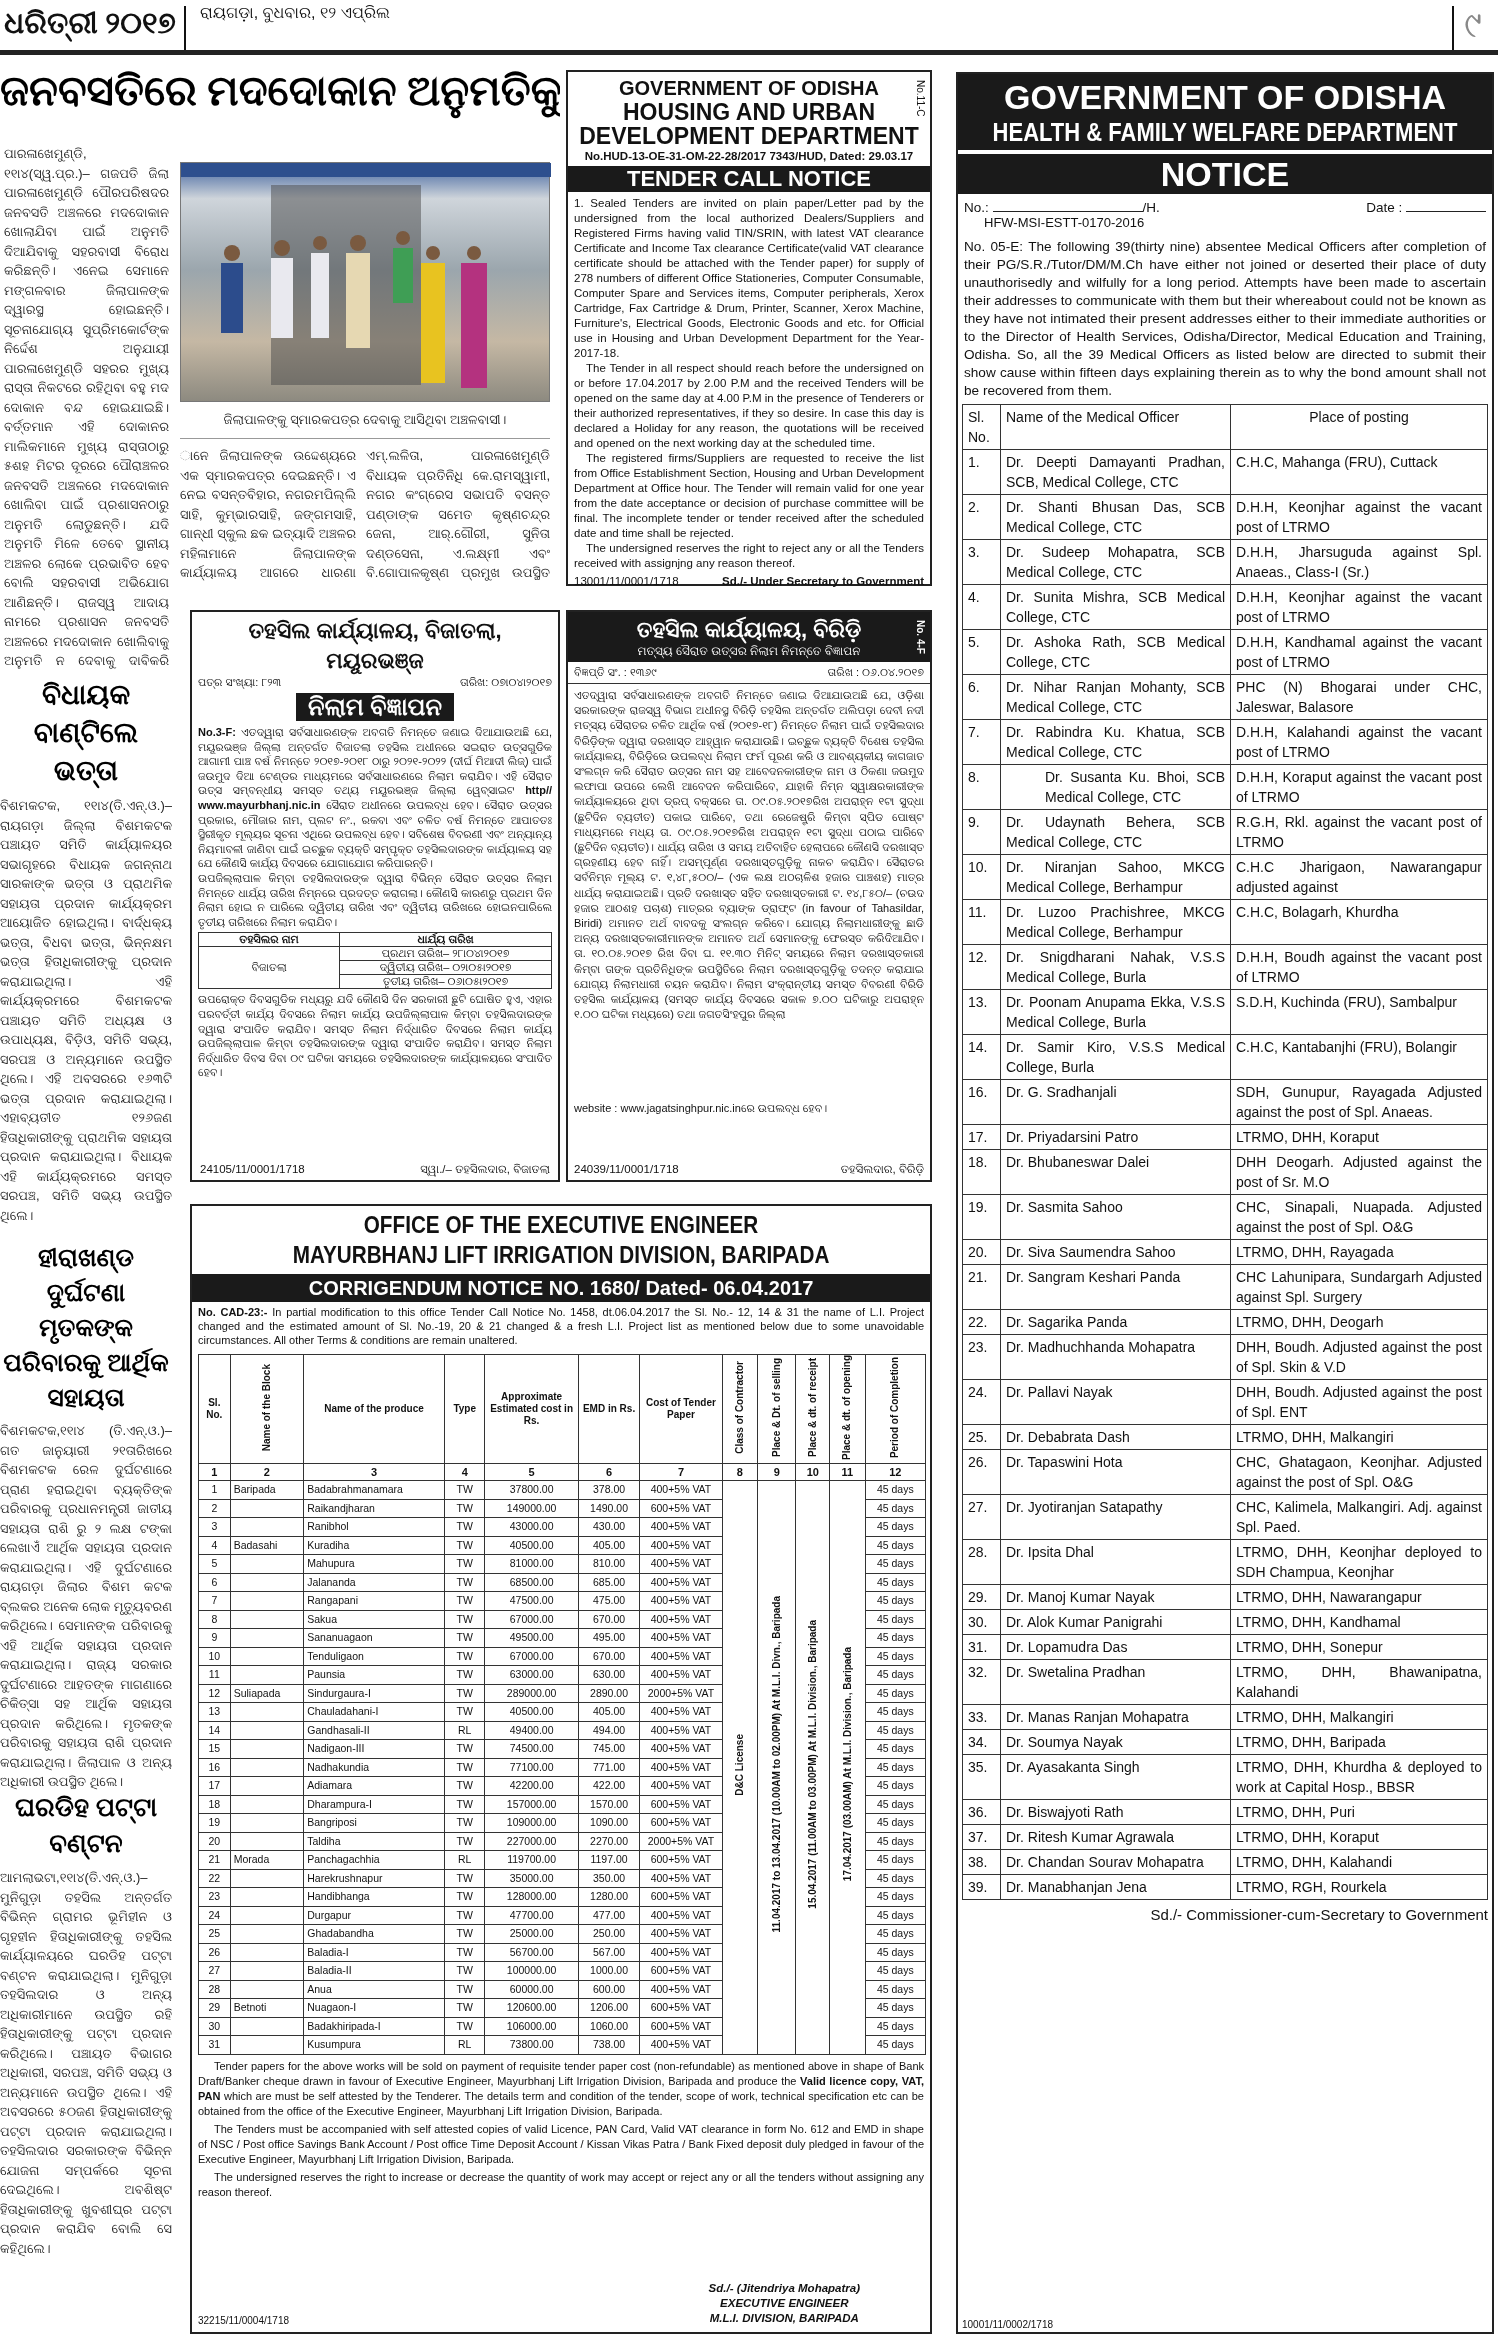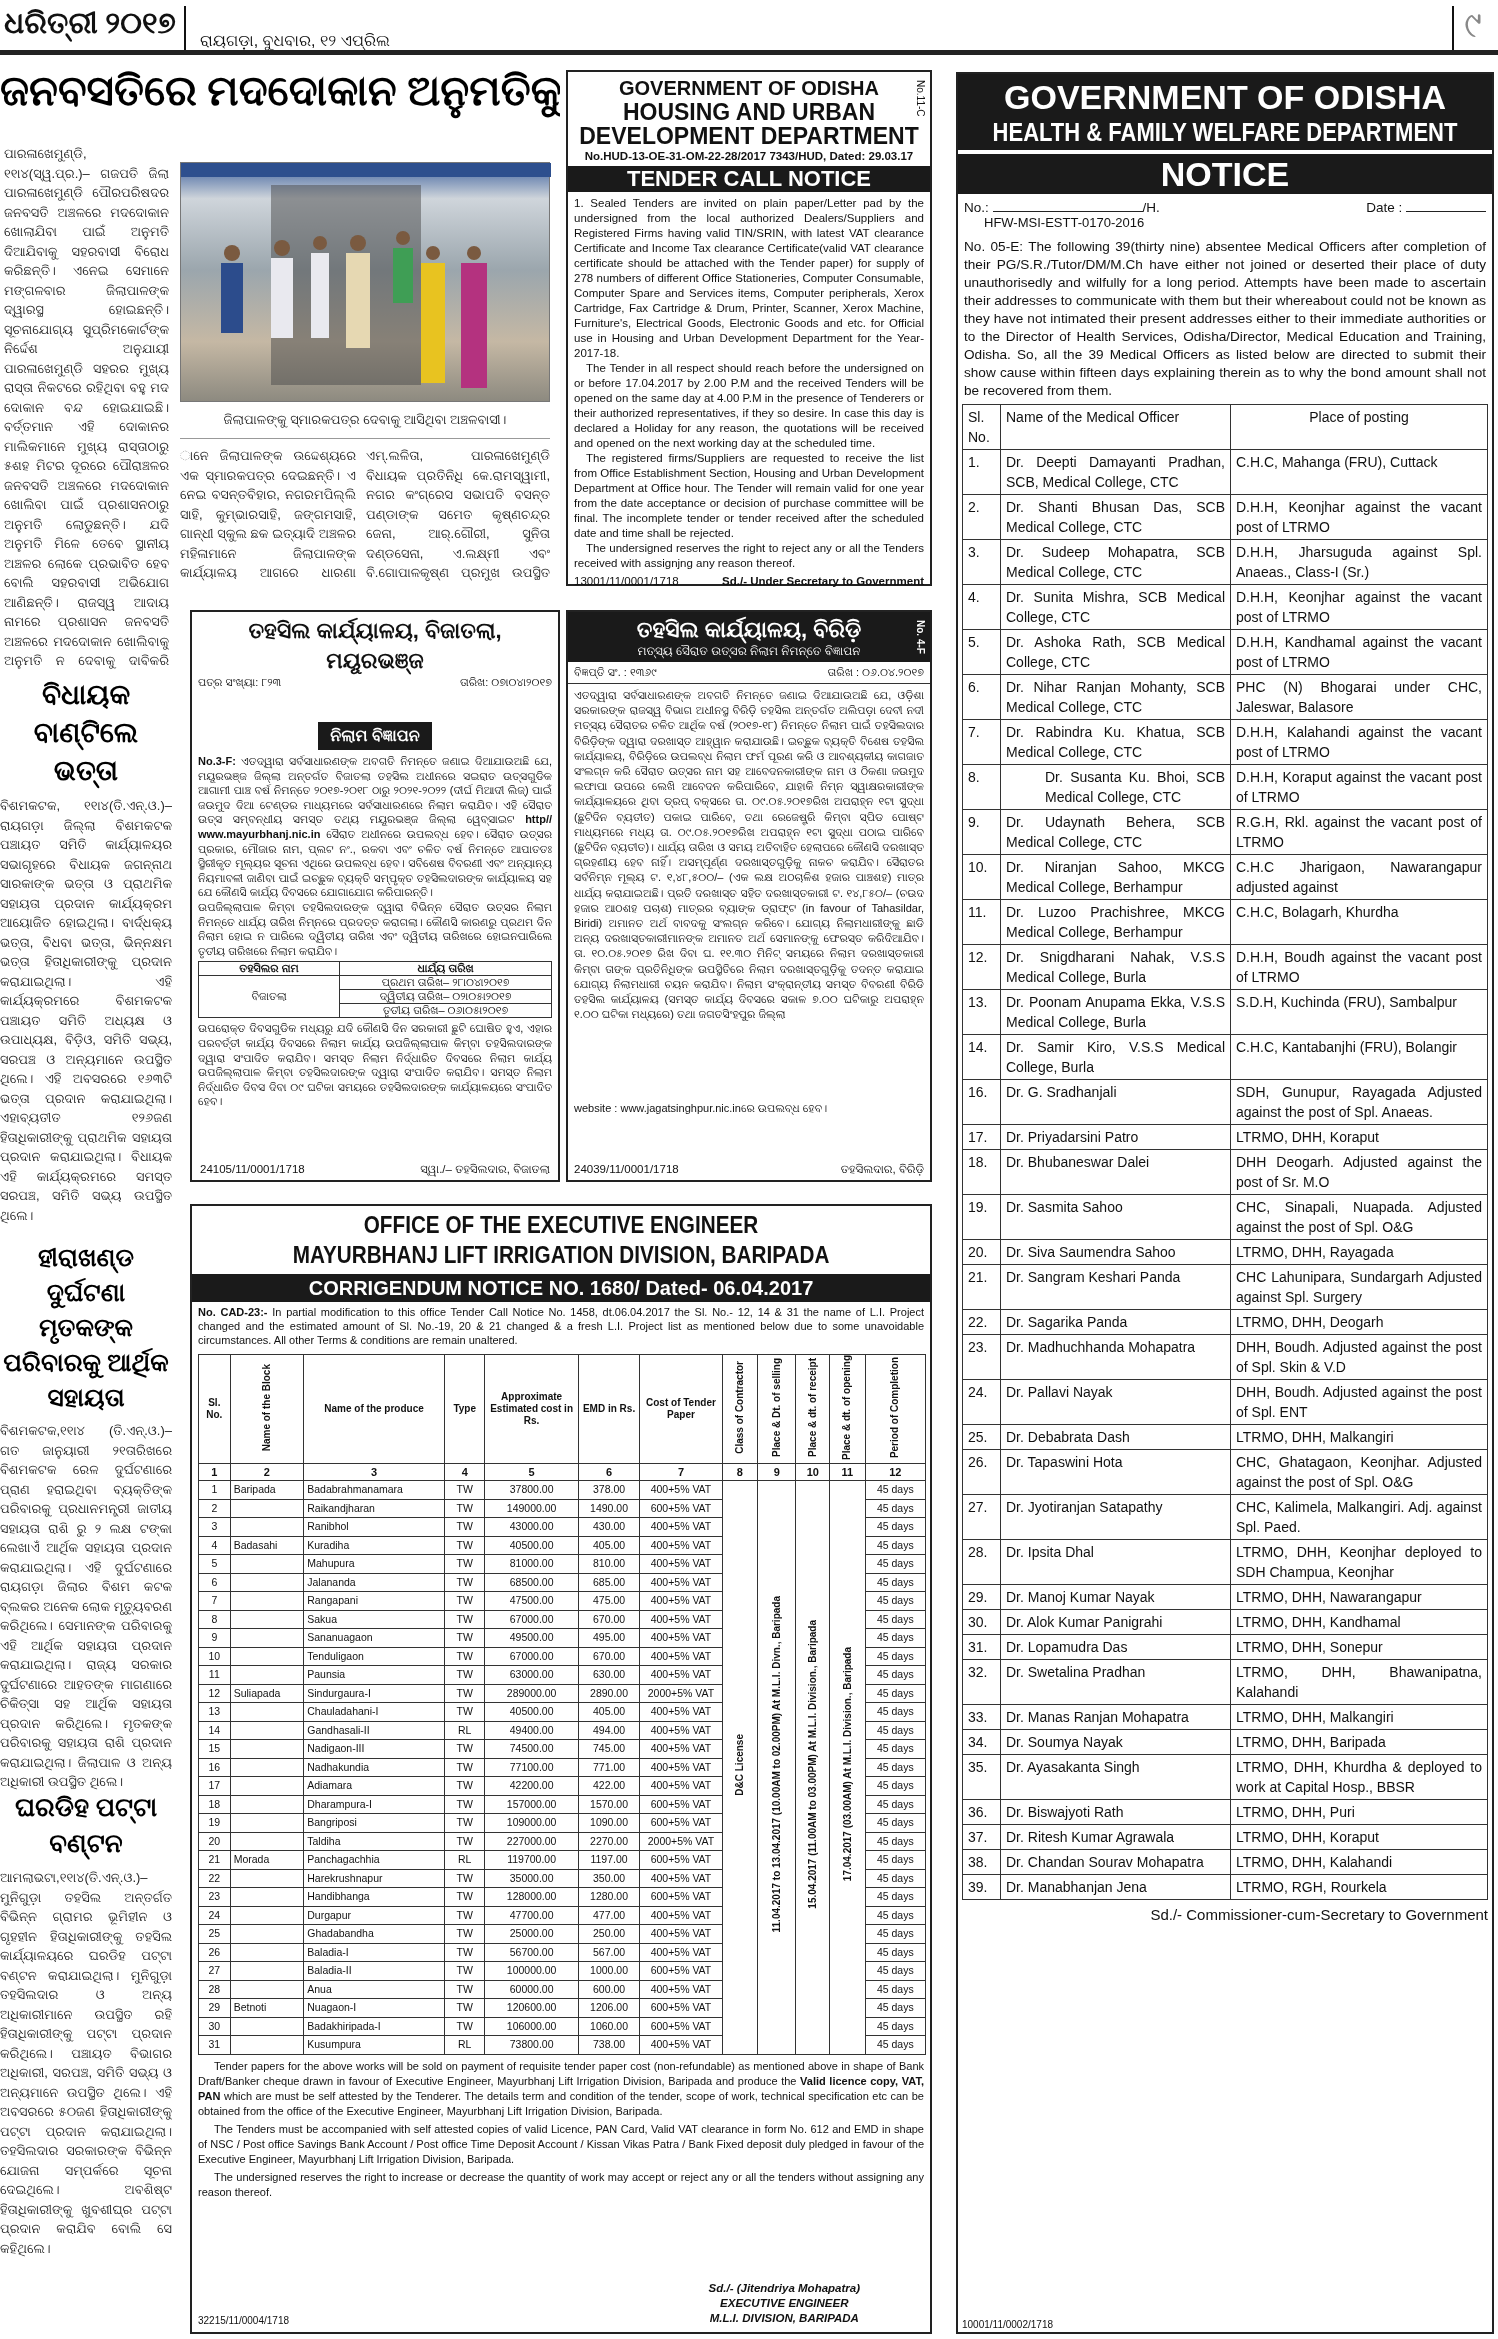--- a/index.html
+++ b/index.html
@@ -2,21 +2,21 @@
 <html><head>
 <meta charset="utf-8">
 <style>
 *{box-sizing:border-box;margin:0;padding:0;}
 body{width:1498px;height:2339px;background:#fff;color:#111;font-family:"Liberation Sans",sans-serif;position:relative;overflow:hidden;}
 .abs{position:absolute;}
 
 #masthead{left:0;top:0;width:1498px;height:58px;}
 #masthead .logo{position:absolute;left:4px;top:6px;font-family:"Liberation Serif",serif;font-size:30px;font-weight:bold;}
 #masthead .vsep{position:absolute;left:184px;top:6px;width:2px;height:44px;background:#111;}
-#masthead .dateline{position:absolute;left:200px;top:32px;font-size:16px;}
+#masthead .dateline{position:absolute;left:200px;top:4px;font-size:16px;}
 #masthead .vsep2{position:absolute;left:1452px;top:6px;width:2px;height:44px;background:#111;}
 #masthead .pgno{position:absolute;left:1464px;top:4px;font-size:36px;color:#888;}
 #masthead .rule{position:absolute;left:0;top:50px;width:1498px;height:5px;background:#222;}
 
 .headline{font-family:"Liberation Serif",serif;font-weight:bold;color:#000;}
 .odia{font-size:13px;line-height:19.5px;text-align:justify;color:#222;}
 .photo{background:linear-gradient(180deg,#3a5e9c 0%,#cfd5db 15%,#9ba6ad 45%,#c5b8a4 75%,#8d8a80 100%);border:1px solid #777;}
 .caption{font-size:13px;text-align:center;color:#222;}
 
 .box{border:2px solid #222;background:#fff;}
@@ -117,21 +117,21 @@
   </div>
 </div>
 
 <div class="abs box" style="left:190px;top:610px;width:370px;height:572px;padding:4px 6px;">
   <div style="font-size:22px;font-weight:bold;text-align:center;line-height:30px;">ତହସିଲ କାର୍ଯ୍ୟାଳୟ, ବିଜାତଲା, ମୟୂରଭଞ୍ଜ</div>
   <div style="display:flex;justify-content:space-between;font-size:11px;">
     <span>ପତ୍ର ସଂଖ୍ୟା: ୮୨୩</span>
     <span>ତାରିଖ: ୦୭ା୦୪ା୨୦୧୭</span>
   </div>
   <div style="text-align:center;margin:4px 0;">
-    <span class="blackbar" style="display:inline-block;padding:0 12px;font-size:16px;line-height:28px;margin-top:29px;">ନିଲାମ ବିଜ୍ଞାପନ</span>
+    <span class="blackbar" style="display:inline-block;padding:0 12px;font-size:24px;line-height:28px;">ନିଲାମ ବିଜ୍ଞାପନ</span>
   </div>
   <div class="eng" style="font-size:11px;line-height:14.6px;">
     <b>No.3-F:</b>
     <span>ଏତଦ୍ୱାରା ସର୍ବସାଧାରଣଙ୍କ ଅବଗତି ନିମନ୍ତେ ଜଣାଇ ଦିଆଯାଉଅଛି ଯେ, ମୟୂରଭଞ୍ଜ ଜିଲ୍ଲା ଅନ୍ତର୍ଗତ ବିଜାତଲା ତହସିଲ ଅଧୀନରେ ସଇରାତ ଉତ୍ସଗୁଡିକ ଆଗାମୀ ପାଞ୍ଚ ବର୍ଷ ନିମନ୍ତେ ୨୦୧୭-୨୦୧୮ ଠାରୁ ୨୦୨୧-୨୦୨୨ (ଦୀର୍ଘ ମିଆଦୀ ଲିଜ୍) ପାଇଁ ଜଉମୁଦ ଦିଆ ଟେଣ୍ଡର ମାଧ୍ୟମରେ ସର୍ବସାଧାରଣରେ ନିଲାମ କରାଯିବ। ଏହି ସୈରାତ ଉତ୍ସ ସମ୍ବନ୍ଧୀୟ ସମସ୍ତ ତଥ୍ୟ ମୟୂରଭଞ୍ଜ ଜିଲ୍ଲା ୱେବ୍‌ସାଇଟ</span>
     <b>http// www.mayurbhanj.nic.in</b>
     <span>ସୈରାତ ଅଧୀନରେ ଉପଲବ୍ଧ ହେବ। ସୈରାତ ଉତ୍ସର ପ୍ରକାର, ମୌଜାର ନାମ, ପ୍ଲଟ ନଂ., ରକବା ଏବଂ ଚଳିତ ବର୍ଷ ନିମନ୍ତେ ଆପାତତଃ ସ୍ଥିରୀକୃତ ମୂଲ୍ୟର ସୂଚନା ଏଥିରେ ଉପଲବ୍ଧ ହେବ। ସବିଶେଷ ବିବରଣୀ ଏବଂ ଅନ୍ୟାନ୍ୟ ନିୟମାବଳୀ ଜାଣିବା ପାଇଁ ଇଚ୍ଛୁକ ବ୍ୟକ୍ତି ସମ୍ପୃକ୍ତ ତହସିଲଦାରଙ୍କ କାର୍ଯ୍ୟାଳୟ ସହ ଯେ କୌଣସି କାର୍ଯ୍ୟ ଦିବସରେ ଯୋଗାଯୋଗ କରିପାରନ୍ତି।</span>
   </div>
   <div class="eng" style="font-size:11px;line-height:14.6px;">ଉପଜିଲ୍ଲାପାଳ କିମ୍ବା ତହସିଲଦାରଙ୍କ ଦ୍ୱାରା ବିଭିନ୍ନ ସୈରାତ ଉତ୍ସର ନିଲାମ ନିମନ୍ତେ ଧାର୍ଯ୍ୟ ତାରିଖ ନିମ୍ନରେ ପ୍ରଦତ୍ତ କରାଗଲା। କୌଣସି କାରଣରୁ ପ୍ରଥମ ଦିନ ନିଲାମ ହୋଇ ନ ପାରିଲେ ଦ୍ୱିତୀୟ ତାରିଖ ଏବଂ ଦ୍ୱିତୀୟ ତାରିଖରେ ହୋଇନପାରିଲେ ତୃତୀୟ ତାରିଖରେ ନିଲାମ କରାଯିବ।</div>
   <table style="width:100%;margin:3px 0;font-size:11px;">
     <tbody>

